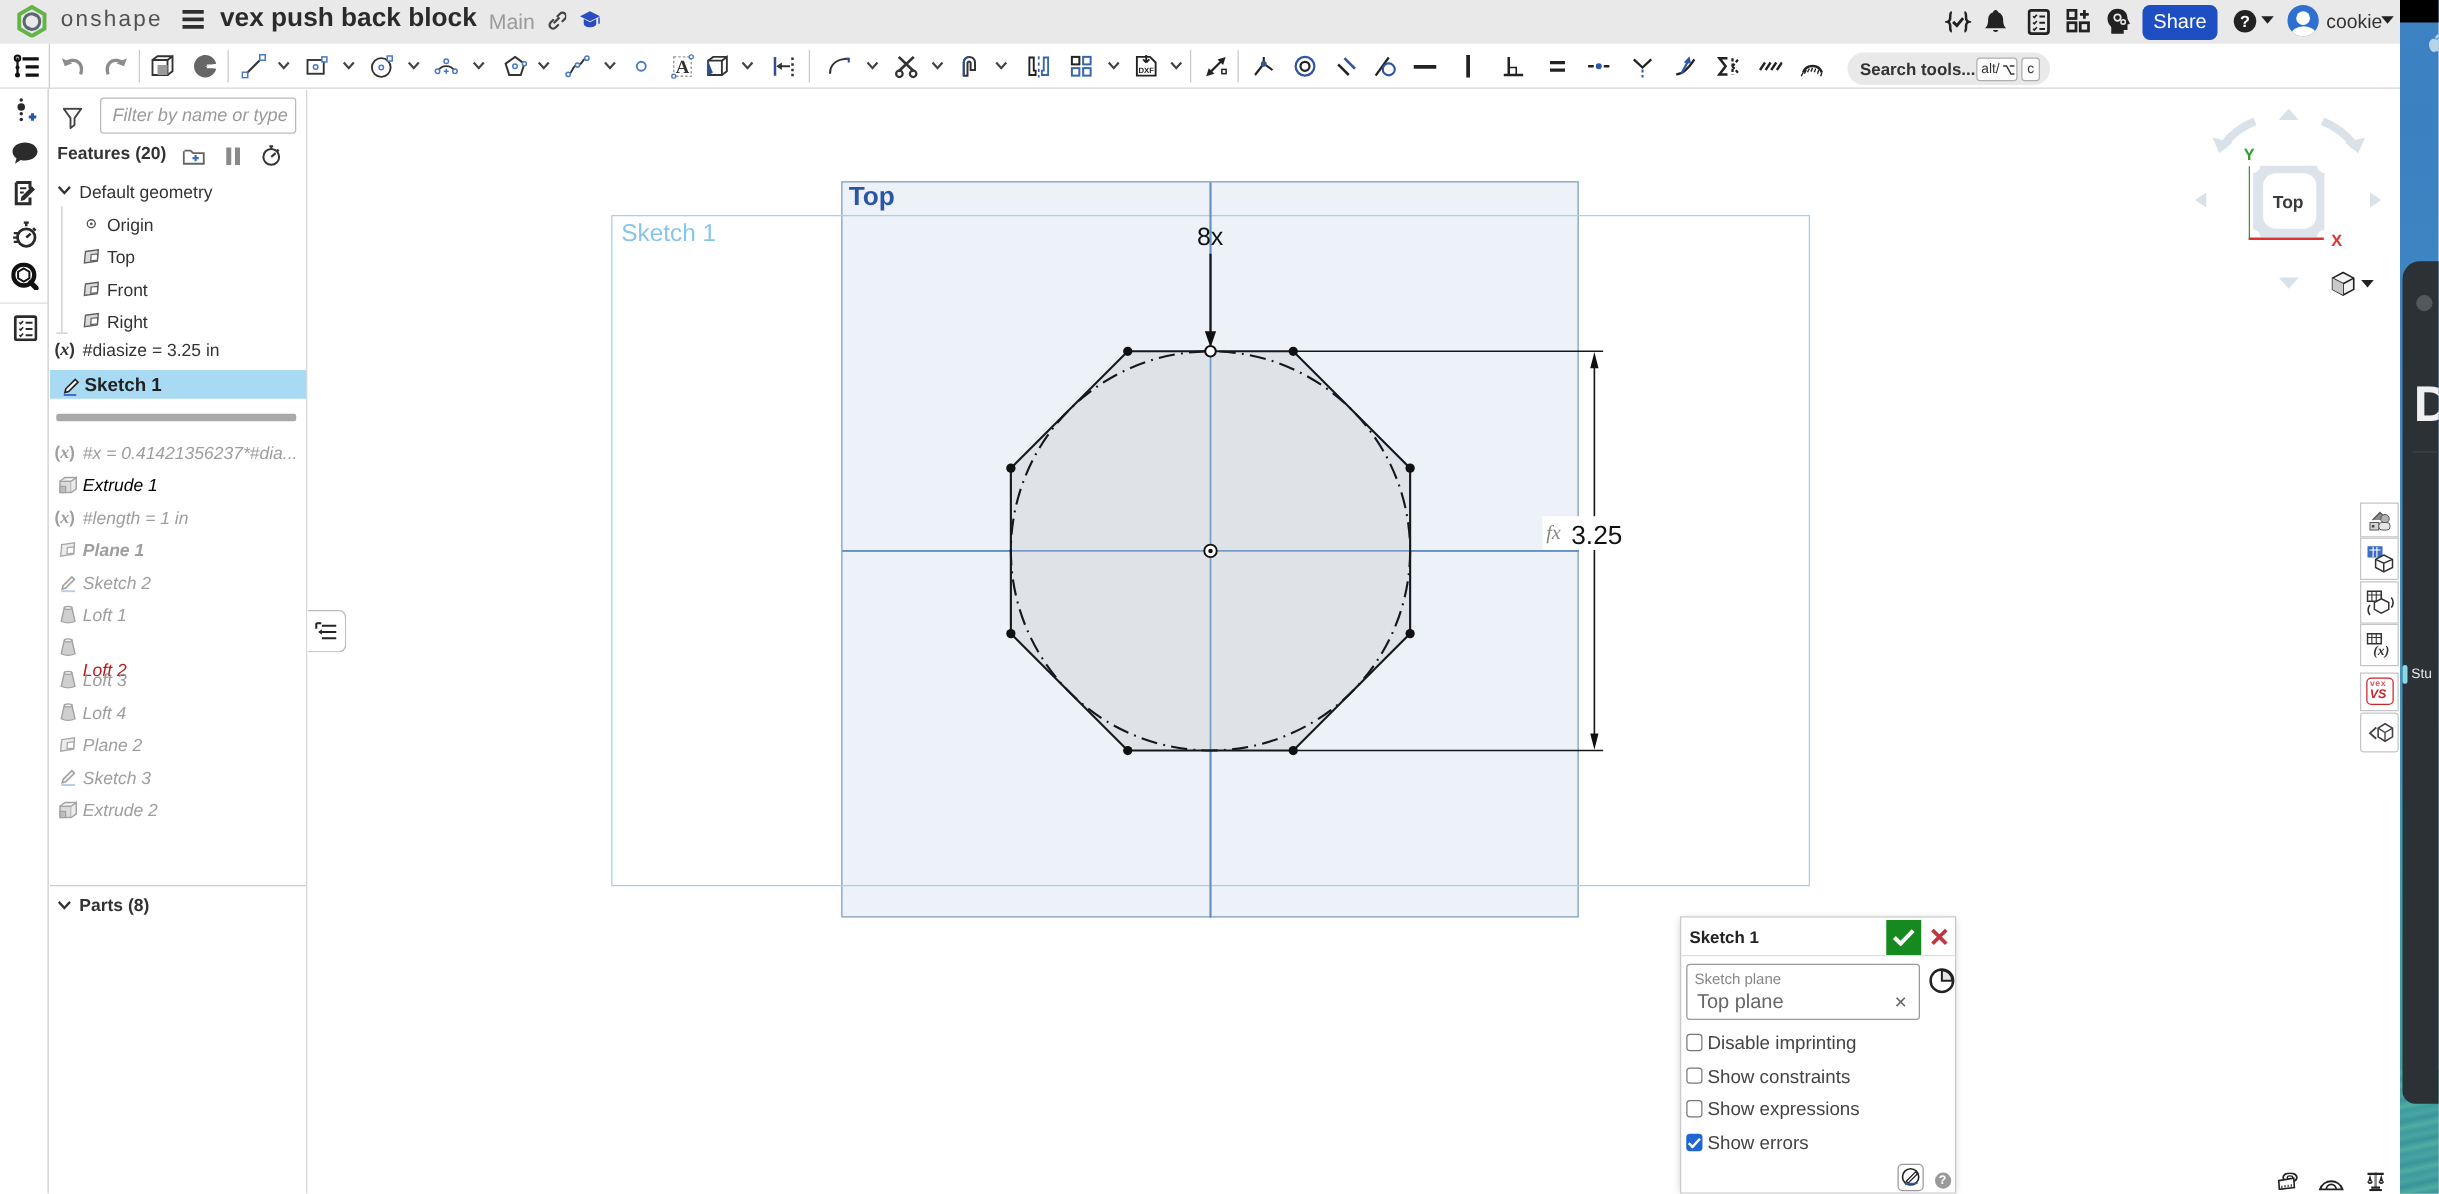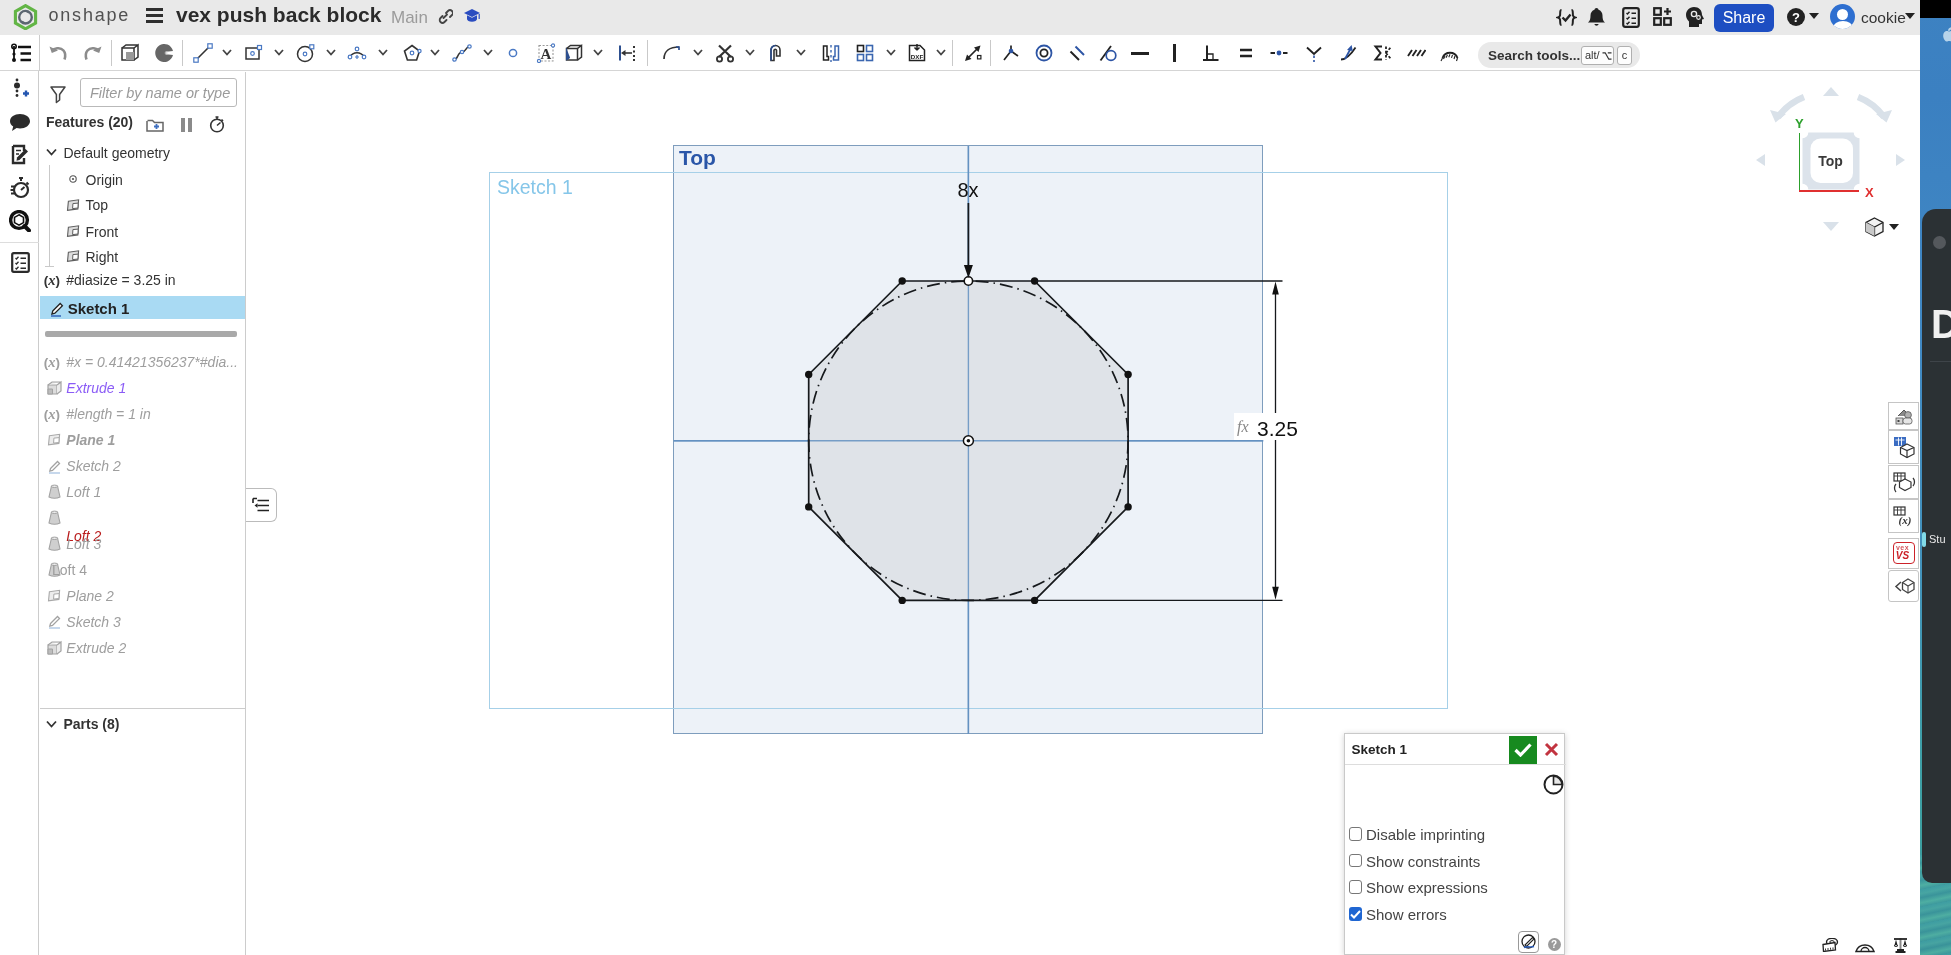--- a/index.html
+++ b/index.html
@@ -453,21 +453,21 @@
   <div class="abs" style="left:5px; top:259px; width:192px; height:6.4px; background:#a9a9a9; border-radius:2px;"></div>
 
   <div class="abs" style="left:3.7px; top:281.6px; font-size:13.5px; font-weight:bold; color:#9e9e9e;">(<i style="font-family:'Liberation Serif',serif; font-size:14.5px;">x</i>)</div>
   <div class="abs" style="left:26.3px; top:282px; font-style:italic; color:#9e9e9e;">#x = 0.41421356237*#dia...</div>
 
   <svg class="abs" style="left:6.5px; top:307.5px;" width="15" height="15" viewBox="0 0 15 15">
     <path d="M1 5 H10 V14 H1 Z" fill="#dcdcdc" stroke="#a2a2a2" stroke-width="1.2"></path>
     <path d="M10 5 L14 2 V11 L10 14 M1 5 L5 2 H14" fill="#ececec" stroke="#a2a2a2" stroke-width="1.2"></path>
     <path d="M1 9 H5.5 V14 H1 Z" fill="#bdbdbd" stroke="#a2a2a2" stroke-width="1"></path>
   </svg>
-  <div class="abs" style="left:26.3px; top:308px; font-style:italic; color:#8b5cf6;">Extrude 1</div>
+  <div class="abs" style="left:26.3px; top:308px; font-style:italic; color:#000000;">Extrude 1</div>
 
   <div class="abs" style="left:3.7px; top:333.6px; font-size:13.5px; font-weight:bold; color:#9e9e9e;">(<i style="font-family:'Liberation Serif',serif; font-size:14.5px;">x</i>)</div>
   <div class="abs" style="left:26.3px; top:334px; font-style:italic; color:#9e9e9e;">#length = 1 in</div>
 
   <svg class="abs" style="left:6.5px; top:359.5px;" width="15" height="15" viewBox="0 0 15 15">
     <path d="M2.4 3.7 L12.6 2.3 L11.9 11.4 L1.5 12.9 Z" fill="#ececec" stroke="#a8a8a8" stroke-width="1.1"></path>
     <path d="M6.9 6.1 L12.2 5.6 L11.9 10.5 L6.6 11.1 Z" fill="#fff" stroke="#a8a8a8" stroke-width="1"></path>
   </svg>
   <div class="abs" style="left:26.3px; top:360px; font-style:italic; color:#9e9e9e;font-weight:bold;">Plane 1</div>
 
@@ -492,21 +492,21 @@
   <svg class="abs" style="left:6.5px; top:463.5px;" width="15" height="15" viewBox="0 0 15 15">
     <path d="M4.5 2 H10.5 L13 13 C13 13 10.5 14.3 7.5 14.3 C4.5 14.3 2 13 2 13 Z" fill="#cfcfcf" stroke="#a2a2a2" stroke-width="1.1"></path>
     <ellipse cx="7.5" cy="2.3" rx="3" ry="1.2" fill="#ececec" stroke="#a2a2a2" stroke-width="1"></ellipse>
   </svg>
   <div class="abs" style="left:26.3px; top:464px; font-style:italic; color:#9e9e9e;">Loft 3</div>
 
   <svg class="abs" style="left:6.5px; top:489.5px;" width="15" height="15" viewBox="0 0 15 15">
     <path d="M4.5 2 H10.5 L13 13 C13 13 10.5 14.3 7.5 14.3 C4.5 14.3 2 13 2 13 Z" fill="#cfcfcf" stroke="#a2a2a2" stroke-width="1.1"></path>
     <ellipse cx="7.5" cy="2.3" rx="3" ry="1.2" fill="#ececec" stroke="#a2a2a2" stroke-width="1"></ellipse>
   </svg>
-  <div class="abs" style="left:12px; top:490px; color:#9e9e9e;">Loft 4</div>
+  <div class="abs" style="left:26px; top:490px; font-style:italic; color:#9e9e9e;">Loft 4</div>
 
   <svg class="abs" style="left:6.5px; top:515.5px;" width="15" height="15" viewBox="0 0 15 15">
     <path d="M2.4 3.7 L12.6 2.3 L11.9 11.4 L1.5 12.9 Z" fill="#ececec" stroke="#a8a8a8" stroke-width="1.1"></path>
     <path d="M6.9 6.1 L12.2 5.6 L11.9 10.5 L6.6 11.1 Z" fill="#fff" stroke="#a8a8a8" stroke-width="1"></path>
   </svg>
   <div class="abs" style="left:26.3px; top:516px; font-style:italic; color:#9e9e9e;">Plane 2</div>
 
   <svg class="abs" style="left:7px; top:541.5px;" width="15" height="15" viewBox="0 0 15 15">
     <path d="M3.5 9.5 L10.5 2.5 L12.5 4.5 L5.5 11.5 L2.8 12.2 Z" fill="none" stroke="#a2a2a2" stroke-width="1.3"></path>
     <path d="M2 14 H13" stroke="#b9cfe8" stroke-width="1.6"></path>
@@ -702,20 +702,25 @@
   <div class="abs" style="left:164px; top:2px; width:28px; height:28px; background:#178a1f;">
     <svg style="position:absolute; left:5px; top:7px;" width="18" height="14" viewBox="0 0 18 14">
         <path d="M1.5 7 L6.5 12 L16.5 1.5" stroke="#fff" stroke-width="3.2" fill="none"></path>
       </svg>
   </div>
   <svg class="abs" style="left:199px; top:8px;" width="15" height="15" viewBox="0 0 15 15">
       <path d="M2 2 L13 13 M13 2 L2 13" stroke="#c23440" stroke-width="3" fill="none"></path>
     </svg>
   <div class="abs" style="left:0; top:30px; width:221px; height:1px; background:#ddd;"></div>
 
+  <div class="abs" style="left:3.5px; top:37px; width:187px; height:45px; border:1.2px solid #999; border-radius:3px;">
+    <div class="abs" style="left:6px; top:4px; font-size:12px; color:#888;">Sketch plane</div>
+    <div class="abs" style="left:8px; top:21px; font-size:16px; color:#666;">Top plane</div>
+    <div class="abs" style="left:166px; top:20px; font-size:17px; color:#666;">×</div>
+  </div>
   <svg class="abs" style="left:198px; top:40px;" width="21" height="21" viewBox="0 0 21 21">
     <circle cx="10.5" cy="10.5" r="9" fill="none" stroke="#222" stroke-width="2"></circle>
     <path d="M10.5 10.5 V2.2 A8.3 8.3 0 0 1 18.8 10.5 Z" fill="#e6e6e6" stroke="#222" stroke-width="1.6"></path>
   </svg>
 
   <div class="abs" style="left:3.5px; top:93px; width:13.5px; height:13.5px; border:1.6px solid #777; border-radius:3px;"></div>
   <div class="abs" style="left:21px; top:92px; font-size:15px; color:#444;">Disable imprinting</div>
   <div class="abs" style="left:3.5px; top:119.5px; width:13.5px; height:13.5px; border:1.6px solid #777; border-radius:3px;"></div>
   <div class="abs" style="left:21px; top:118.5px; font-size:15px; color:#444;">Show constraints</div>
   <div class="abs" style="left:3.5px; top:146px; width:13.5px; height:13.5px; border:1.6px solid #777; border-radius:3px;"></div>

